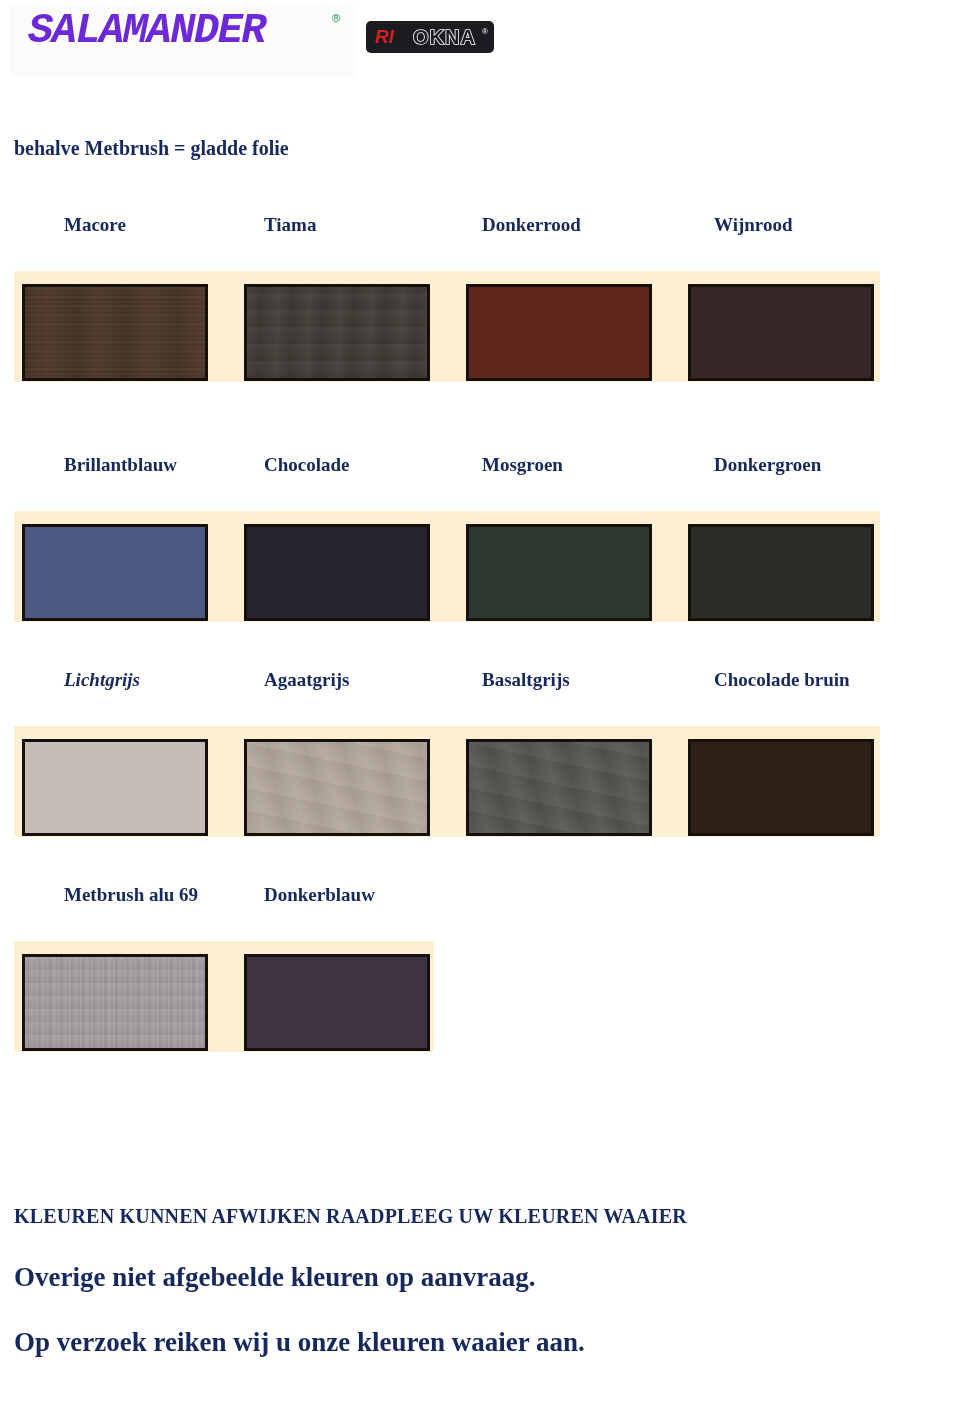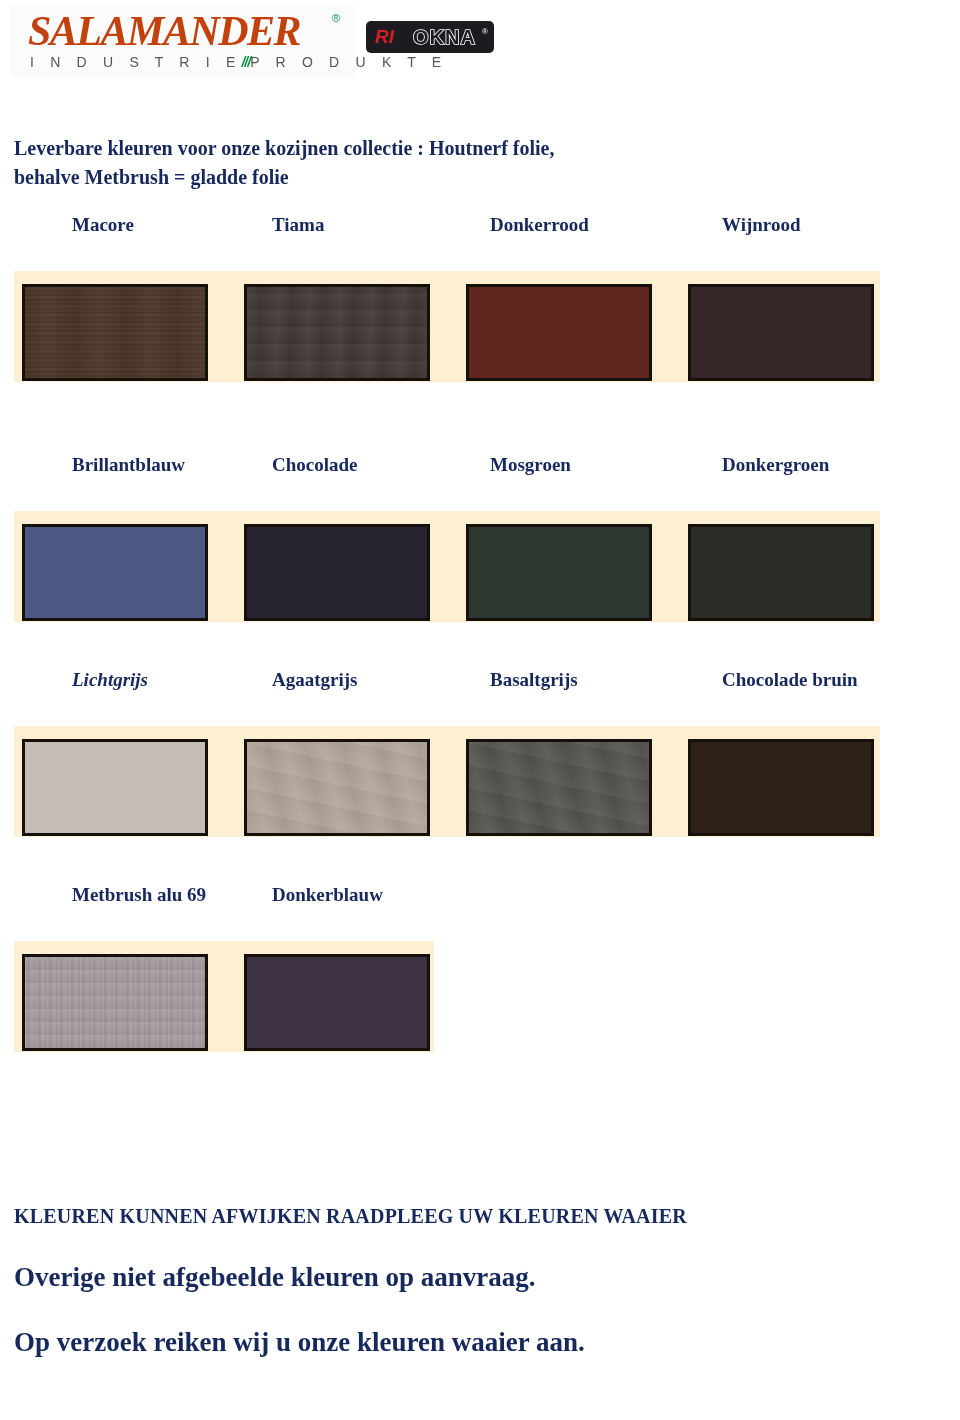--- a/index.html
+++ b/index.html
@@ -30,26 +30,26 @@
     left: 10px;
     top: 6px;
     width: 345px;
     height: 72px;
     background: #fbfbfb;
   }
   .salamander-word {
     position: absolute;
     left: 18px;
     top: 2px;
-    font-family: Liberation Serif, serif;
+    font-family: Liberation Mono, monospace;
     font-weight: bold;
     font-style: italic;
     font-size: 42px;
     letter-spacing: -1.5px;
-    color: #c2410c;
+    color: #6d28d9;
     line-height: 46px;
     white-space: nowrap;
   }
   .salamander-reg {
     position: absolute;
     left: 322px;
     top: 6px;
     font-family: "Liberation Sans", "DejaVu Sans", sans-serif;
     font-size: 11px;
     color: #0f9246;
@@ -122,21 +122,21 @@
     width: 700px;
     font-weight: bold;
     font-size: 20px;
     line-height: 29px;
     color: #17295c;
   }
 
   
   .label-row {
     position: absolute;
-    left: 12px;
+    left: 4px;
     width: 862px;
     height: 30px;
   }
   .label-row .lbl {
     position: absolute;
     font-weight: bold;
     font-size: 19px;
     line-height: 26px;
     color: #17295c;
     white-space: nowrap;
@@ -246,35 +246,31 @@
   }
 </style>
 </head>
 <body>
 
 <div class="logo-bar">
 
   <div class="salamander-logo">
     <div class="salamander-word">SALAMANDER</div>
     <div class="salamander-reg">®</div>
-    <div class="salamander-sub">
-      <span>I N D U S T R I E</span><span class="salamander-slashes">///</span><span>P R O D U K T E</span>
-    </div>
   </div>
 
   <div class="riokna-logo">
     <div class="riokna-ri">RI</div>
     <div class="riokna-okna">OKNA</div>
     <div class="riokna-reg">®</div>
   </div>
 
 </div>
 
 <div class="doc-title">
-  <div>Leverbare kleuren voor onze kozijnen collectie : Houtnerf folie,</div>
   <div>behalve Metbrush = gladde folie</div>
 </div>
 
 <div id="swatch-section">
     <div class="label-row" style="top: 212px;">
       <div class="lbl" style="left: 60px;">Macore</div>
       <div class="lbl" style="left: 260px;">Tiama</div>
       <div class="lbl" style="left: 478px;">Donkerrood</div>
       <div class="lbl" style="left: 710px;">Wijnrood</div>
     </div>

